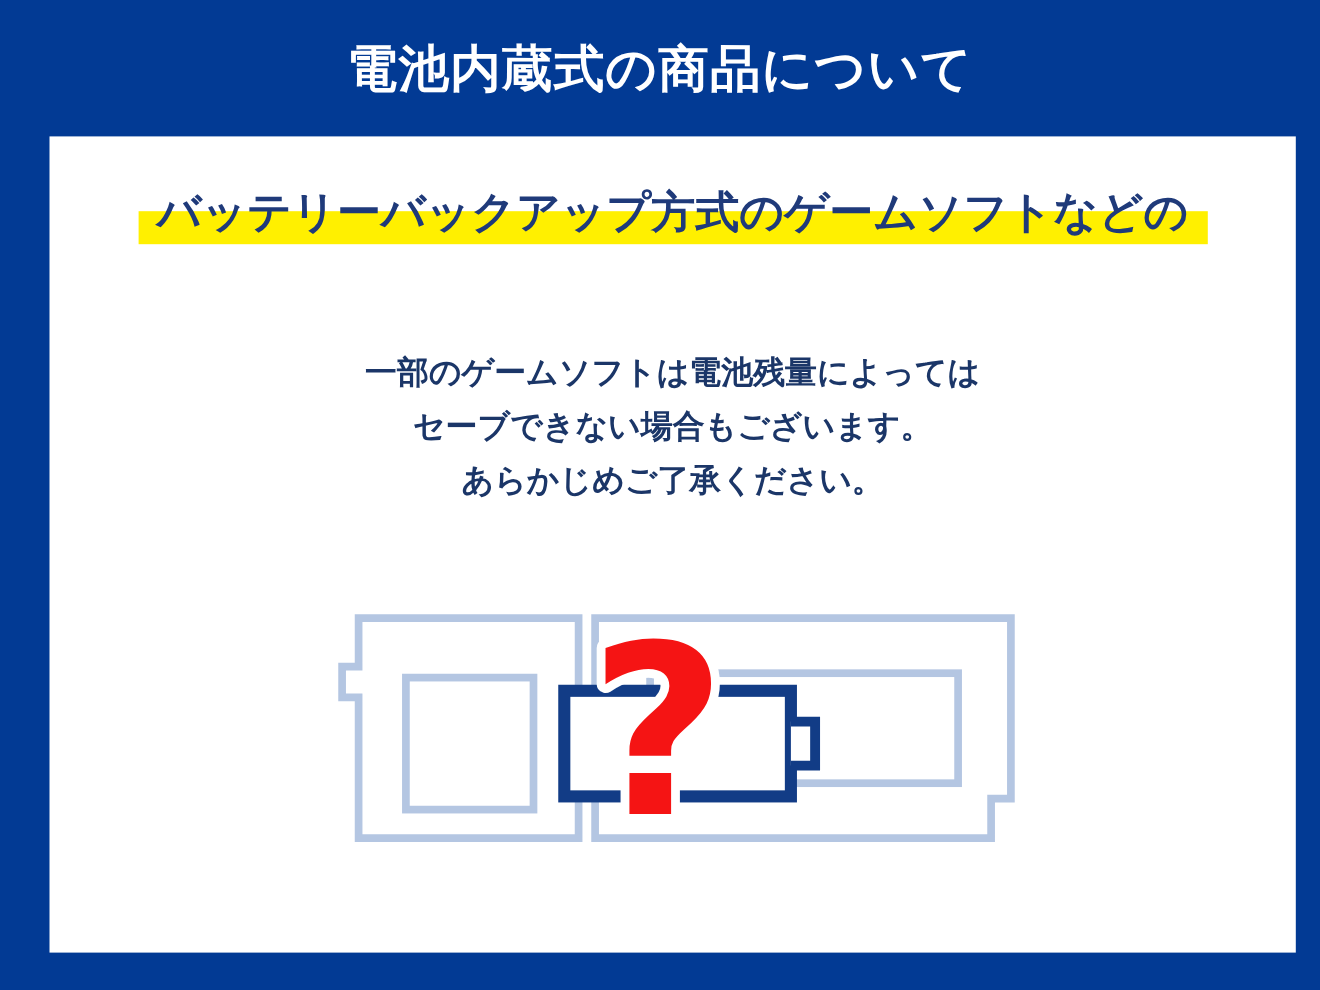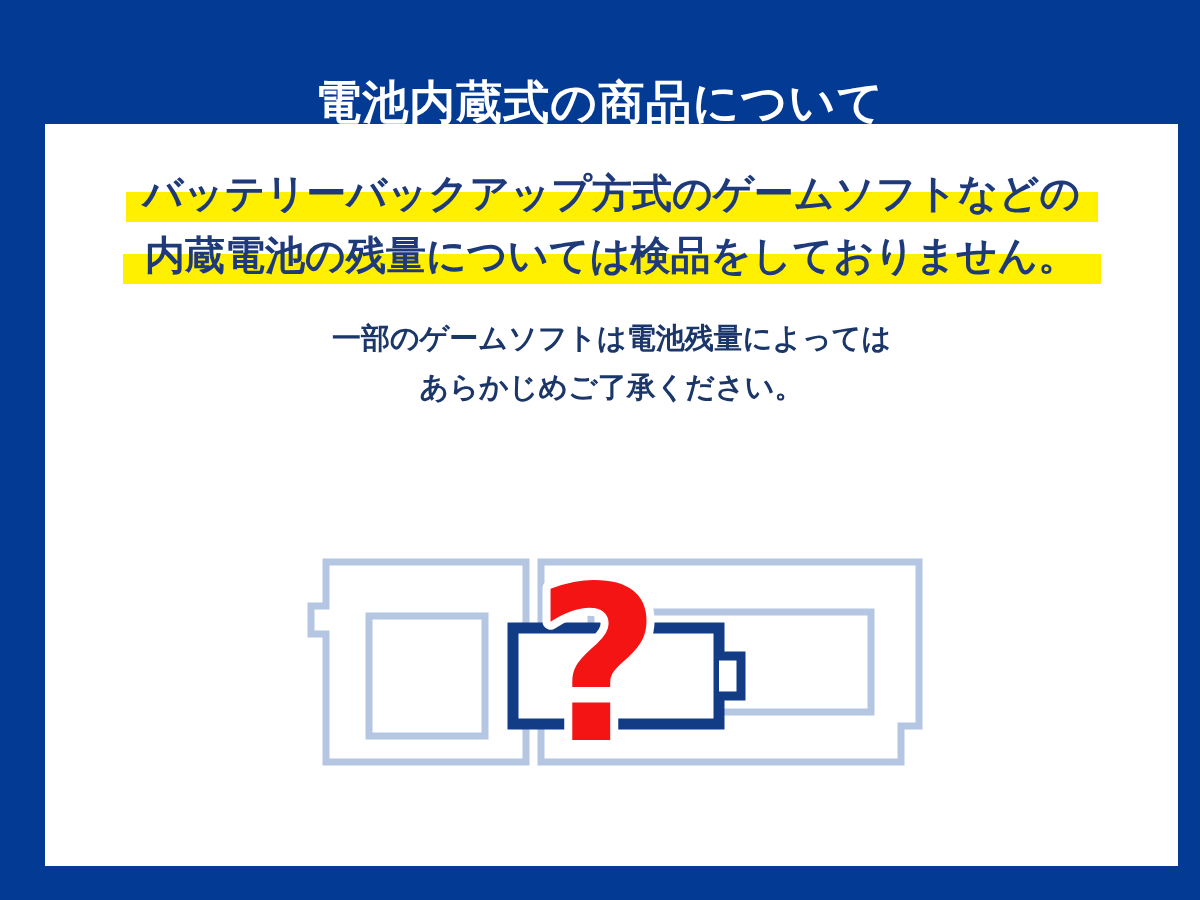--- a/index.html
+++ b/index.html
@@ -26,21 +26,20 @@
   
   .header {
     position: absolute;
     left: 0;
     top: 0;
     width: 1200px;
     height: 124px;
     display: flex;
     align-items: center;
     justify-content: center;
-    margin-top: 40px;
   }
   .header-title {
     color: #FFFFFF;
     font-size: 46px;
     font-weight: bold;
     letter-spacing: 1px;
     line-height: 1;
     white-space: nowrap;
     font-family: "DejaVu Sans", "Liberation Sans", sans-serif;
   }
@@ -135,28 +134,25 @@
     <div class="header-title">電池内蔵式の商品について</div>
   </div>
 
   <div class="card">
 
     <div class="headline">
       <span class="headline-line">
         <span class="hl-band"></span>
         <span class="hl-text">バッテリーバックアップ方式のゲームソフトなどの</span>
       </span>
-      <span class="headline-line">
-        <span class="hl-band"></span>
-        <span class="hl-text">内蔵電池の残量については検品をしておりません。</span>
-      </span>
     </div>
 
     <div class="body-copy">
       <span class="body-line">一部のゲームソフトは電池残量によっては</span>
+      <span class="body-line">セーブできない場合もございます。</span>
       <span class="body-line">あらかじめご了承ください。</span>
     </div>
 
     <div class="illustration">
       <svg viewBox="0 0 640 240" xmlns="http://www.w3.org/2000/svg">
 
         <g>
           <path d="M 25 18 L 225 18 L 225 218 L 25 218 L 25 90 L 10 90 L 10 62 L 25 62 Z" fill="none" stroke="#B4C6E2" stroke-width="7" stroke-linejoin="miter"></path>
           <rect x="68" y="72" width="116" height="120" fill="none" stroke="#B4C6E2" stroke-width="7"></rect>
         </g>

